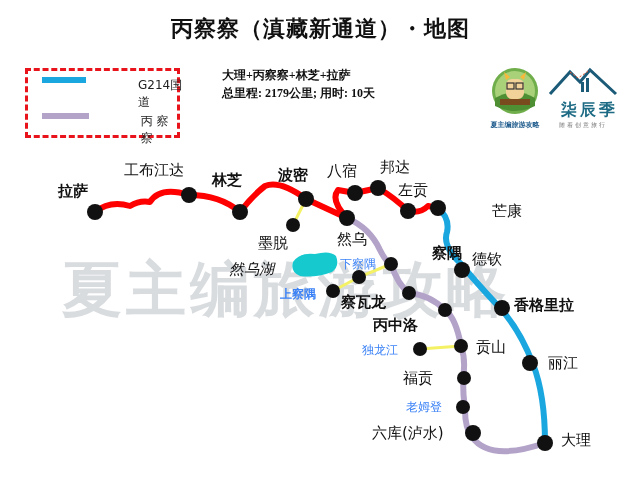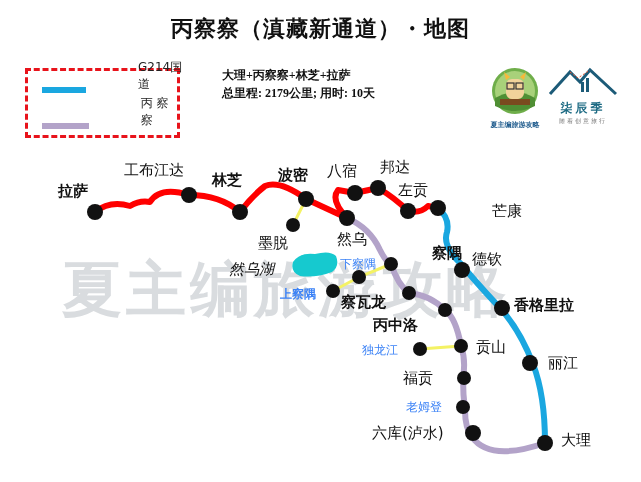--- a/index.html
+++ b/index.html
@@ -2,28 +2,28 @@
 <html><head>
 <meta charset="utf-8">
 <style>
   html, body { margin: 0; padding: 0; background: #ffffff; }
   body { width: 641px; height: 482px; position: relative; overflow: hidden;
          font-family: "DejaVu Sans", "Liberation Sans", sans-serif; color: #111; }
   .title { position: absolute; left: 0; top: 14px; width: 641px; text-align: center;
            font-size: 22px; font-weight: bold; letter-spacing: 1px; }
   .legend { position: absolute; left: 25px; top: 68px; width: 155px; height: 70px;
             border: 3px dashed #e8131b; box-sizing: border-box; }
-  .legend-row { position: absolute; left: 14px; height: 16px; display: flex; align-items: flex-end; gap: 44px; }
+  .legend-row { position: absolute; left: 14px; height: 16px; display: flex; align-items: flex-start; gap: 44px; }
   .legend-swatch { width: 56px; height: 6px; margin-right: 8px; }
   .legend-label { font-size: 12px; color: #222; }
   .summary { position: absolute; left: 222px; top: 66px; font-size: 12px; font-weight: bold; line-height: 18px; font-family: Liberation Serif, serif; }
   .logo1 { position: absolute; left: 486px; top: 66px; width: 58px; height: 62px; }
   .logo2 { position: absolute; left: 548px; top: 66px; width: 70px; height: 60px; }
   .logo-caption { font-size: 7px; text-align: center; color: #1d5a8c; font-weight: bold; white-space: nowrap; }
-  .brand-name { font-size: 12px; color: #1c6a83; text-align: center; letter-spacing: 3px; font-weight: bold; }
+  .brand-name { font-size: 16px; color: #1c6a83; text-align: right; letter-spacing: 3px; font-weight: bold; }
   .brand-sub { font-size: 6px; color: #777; text-align: center; letter-spacing: 2px; }
   svg.map { position: absolute; left: 0; top: 0; }
   .watermark { position: absolute; left: 62px; top: 250px; font-size: 60px; font-weight: bold;
                color: #d9dcdf; letter-spacing: 4px; white-space: nowrap; }
   .lbl { position: absolute; white-space: nowrap; font-size: 15px; color: #111; }
   .lbl.b { font-weight: bold; }
   .lbl.s { font-size: 12px; color: #3b82f6; }
 </style>
 </head>
 <body>

